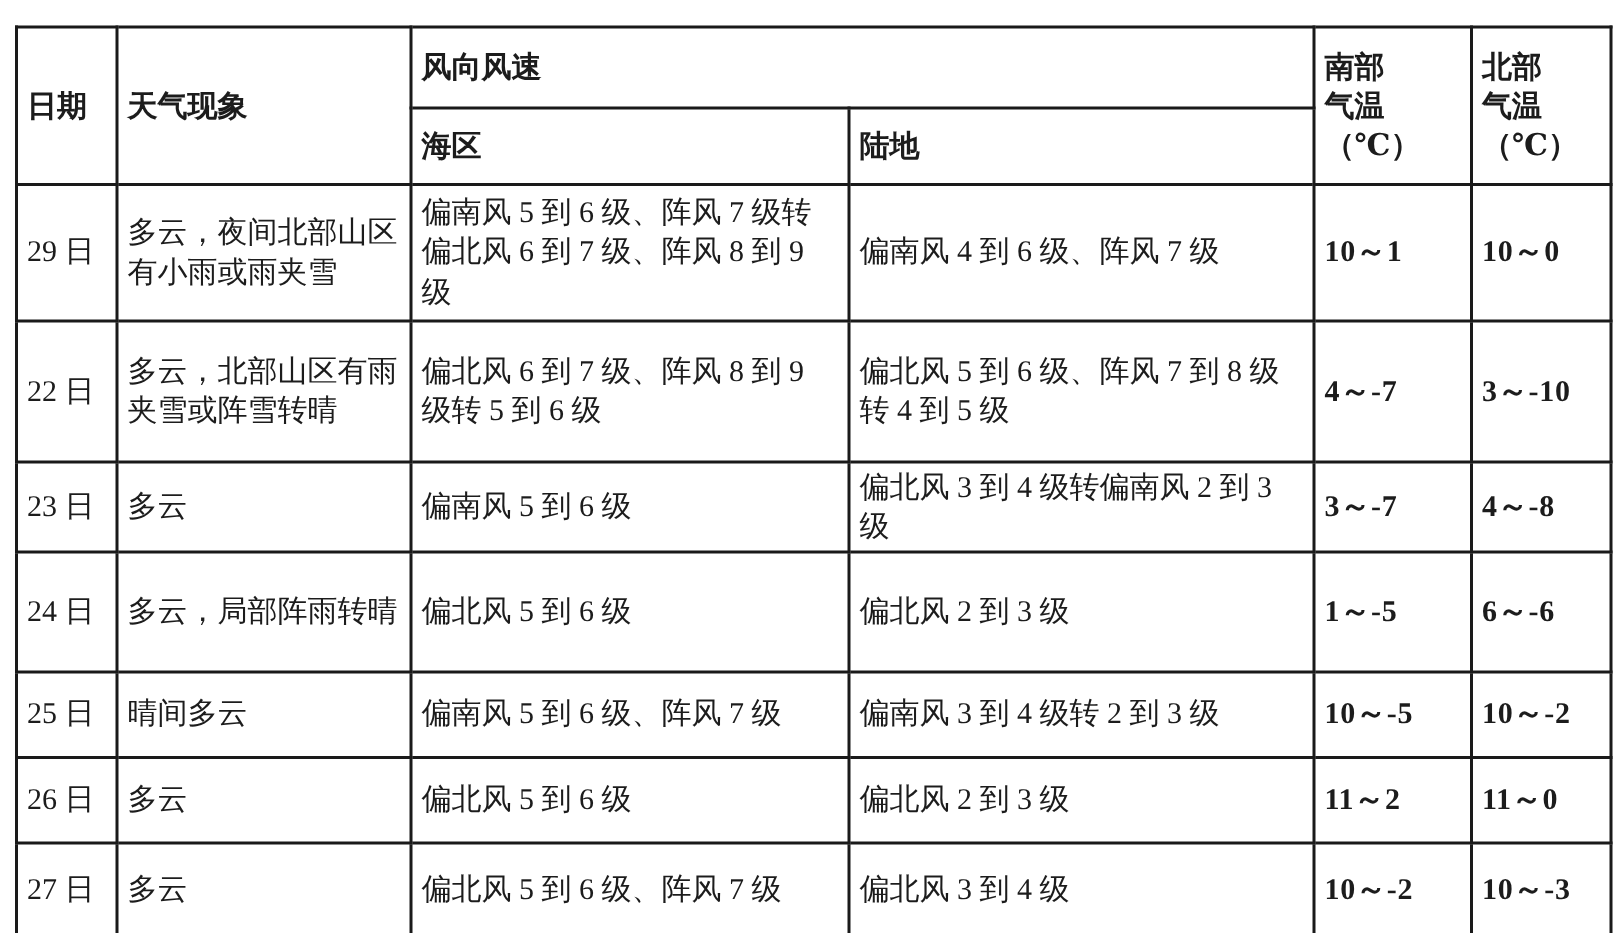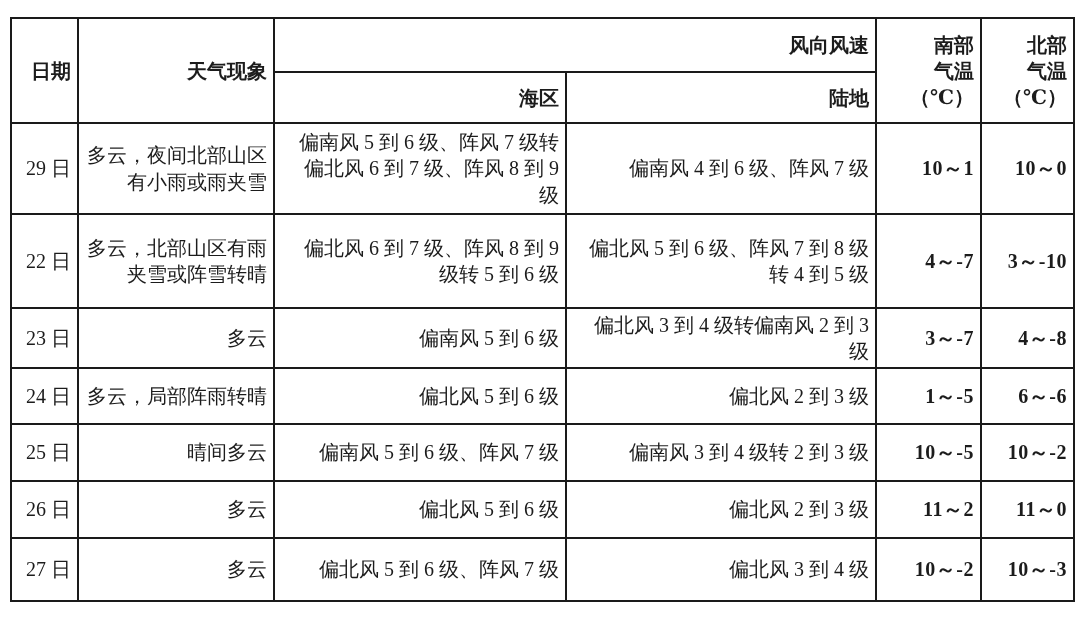--- a/index.html
+++ b/index.html
@@ -18,21 +18,21 @@
   table.forecast {
     border-collapse: collapse;
     table-layout: fixed;
     width: 1063px;
     font-family: "Liberation Serif", "DejaVu Serif", serif;
     color: #1c1c1c;
   }
   table.forecast th,
   table.forecast td {
     border: 2px solid #1a1a1a;
-    text-align: right;
+    text-align: left;
     vertical-align: middle;
     padding: 2px 6px;
     box-sizing: border-box;
     overflow: hidden;
   }
   table.forecast th {
     font-weight: bold;
     font-size: 20px;
     line-height: 1.3;
   }
@@ -96,21 +96,21 @@
         <td class="temp-cell">3～-10</td>
       </tr>
       <tr style="height:60px">
         <td>23 日</td>
         <td>多云</td>
         <td>偏南风 5 到 6 级</td>
         <td>偏北风 3 到 4 级转偏南风 2 到 3 级</td>
         <td class="temp-cell">3～-7</td>
         <td class="temp-cell">4～-8</td>
       </tr>
-      <tr style="height:56px">
+      <tr style="height:80px">
         <td>24 日</td>
         <td>多云，局部阵雨转晴</td>
         <td>偏北风 5 到 6 级</td>
         <td>偏北风 2 到 3 级</td>
         <td class="temp-cell">1～-5</td>
         <td class="temp-cell">6～-6</td>
       </tr>
       <tr style="height:57px">
         <td>25 日</td>
         <td>晴间多云</td>

